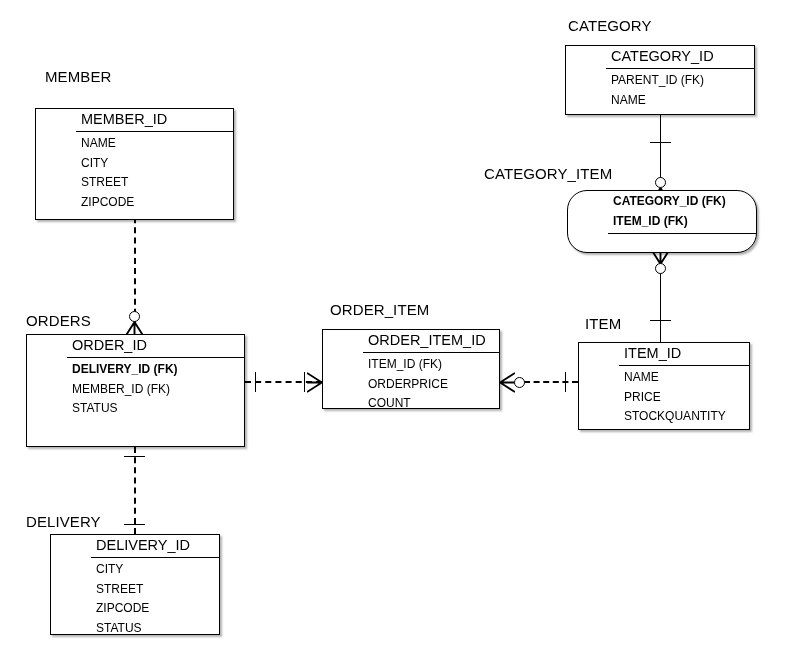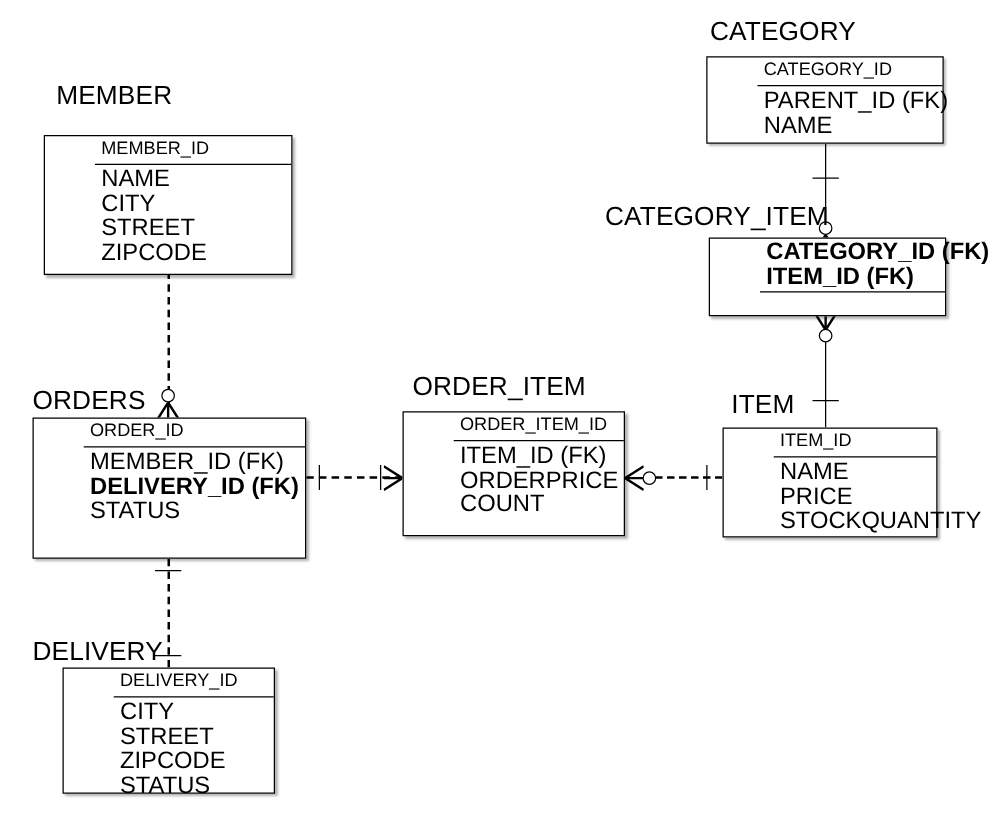--- a/index.html
+++ b/index.html
@@ -22,35 +22,35 @@
     background: #ffffff;
     border: 1.6px solid #000000;
     box-shadow: 2px 2px 2px rgba(0,0,0,0.30);
     z-index: 5;
     padding-left: 40px;
   }
   .entity-title {
     position: absolute;
     white-space: nowrap;
     color: #000000;
-    font-size: 21px;
+    font-size: 15px;
     line-height: 21px;
     letter-spacing: 0.1px;
     z-index: 6;
   }
   .pk-section {
     border-bottom: 1.6px solid #000000;
     padding: 1px 5px 2px 5px;
   }
   .attr-section {
     padding: 2px 5px 3px 5px;
   }
   .attr {
     color: #000000;
-    font-size: 19px;
+    font-size: 12px;
     line-height: 19.5px;
     white-space: nowrap;
   }
   .attr.bold { font-weight: bold; }
   .attr.pk { font-size: 14.5px; line-height: 19px; }
   .attr-section.empty { min-height: 17px; }
   .vline-solid {
     position: absolute;
     width: 0;
     border-left: 1.7px solid #000;
@@ -162,41 +162,41 @@
       <div class="attr">ZIPCODE</div>
     </div>
   </div>
 
   <div class="entity-title" style="left:26px; top:310px;">ORDERS</div>
   <div class="entity" style="left:26px; top:334px; width:219px; height:113px;">
     <div class="pk-section">
       <div class="attr pk">ORDER_ID</div>
     </div>
     <div class="attr-section">
+      <div class="attr bold">DELIVERY_ID (FK)</div>
       <div class="attr">MEMBER_ID (FK)</div>
-      <div class="attr bold">DELIVERY_ID (FK)</div>
       <div class="attr">STATUS</div>
     </div>
   </div>
 
   <div class="entity-title" style="left:26px; top:511px;">DELIVERY</div>
   <div class="entity" style="left:50px; top:534px; width:170px; height:101px;">
     <div class="pk-section">
       <div class="attr pk">DELIVERY_ID</div>
     </div>
     <div class="attr-section">
       <div class="attr">CITY</div>
       <div class="attr">STREET</div>
       <div class="attr">ZIPCODE</div>
       <div class="attr">STATUS</div>
     </div>
   </div>
 
   <div class="entity-title" style="left:330px; top:299px;">ORDER_ITEM</div>
-  <div class="entity" style="left:322px; top:329px; width:178px; height:100px;">
+  <div class="entity" style="left:322px; top:329px; width:178px; height:80px;">
     <div class="pk-section">
       <div class="attr pk">ORDER_ITEM_ID</div>
     </div>
     <div class="attr-section">
       <div class="attr">ITEM_ID (FK)</div>
       <div class="attr">ORDERPRICE</div>
       <div class="attr">COUNT</div>
     </div>
   </div>
 
@@ -217,21 +217,21 @@
     <div class="pk-section">
       <div class="attr pk">CATEGORY_ID</div>
     </div>
     <div class="attr-section">
       <div class="attr">PARENT_ID (FK)</div>
       <div class="attr">NAME</div>
     </div>
   </div>
 
   <div class="entity-title" style="left:484px; top:163px;">CATEGORY_ITEM</div>
-  <div class="entity" style="left:567px; top:190px; width:190px; height:63px;">
+  <div class="entity" style="left:567px; top:190px; width:190px; height:63px;border-radius:20px;">
     <div class="pk-section">
       <div class="attr bold">CATEGORY_ID (FK)</div>
       <div class="attr bold">ITEM_ID (FK)</div>
     </div>
     <div class="attr-section empty"></div>
   </div>
 
 </div>
 
 </body></html>

